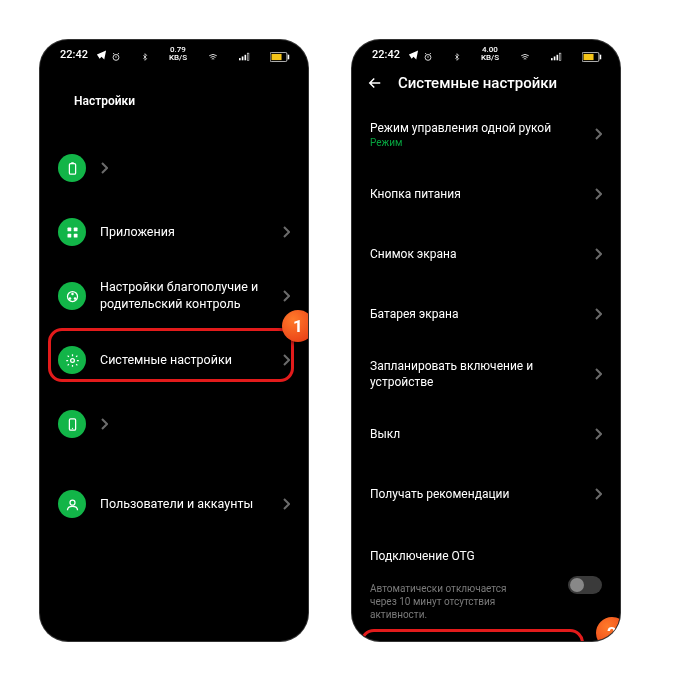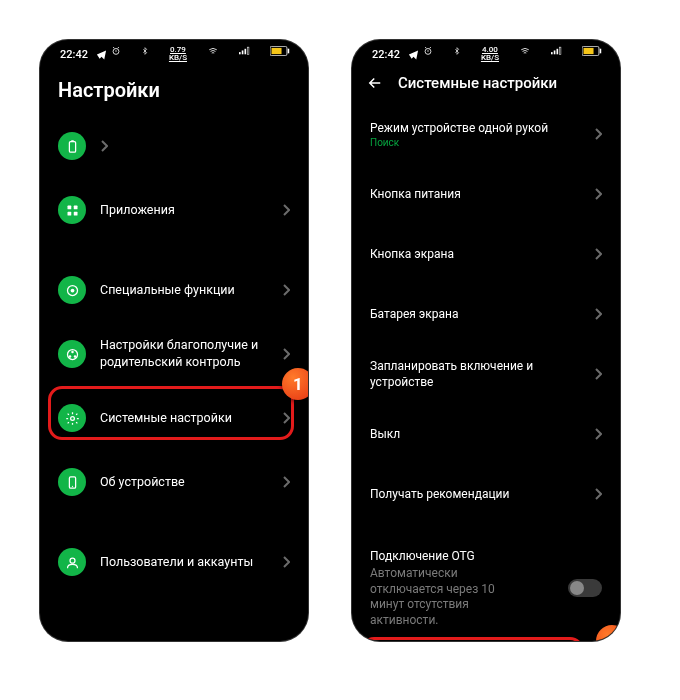--- a/index.html
+++ b/index.html
@@ -2,42 +2,42 @@
 <html><head>
 <meta charset="utf-8">
 <style>
   html,body{margin:0;padding:0;background:#fff;font-family:-apple-system,BlinkMacSystemFont,"Segoe UI",Roboto,sans-serif;}
   .canvas{width:680px;height:700px;position:relative;}
   .phone{position:absolute;width:268px;height:601px;border-radius:28px;background:#000;box-shadow:0 0 0 1px #333;overflow:hidden;}
   .phone.left{left:40px;top:40px;}
   .phone.right{left:352px;top:40px;}
   .statusbar{height:28px;display:flex;align-items:center;justify-content:space-between;padding:0 18px 0 20px;color:#fff;font-size:11px;font-weight:500;}
   .sb-left{display:flex;align-items:center;gap:8px;}
-  .sb-right{display:flex;align-items:flex-start;gap:20px;text-decoration:underline;}
+  .sb-right{display:flex;align-items:flex-end;gap:20px;}
   .sb-right svg,.sb-right span{vertical-align:middle;}
   .speed{font-size:8px;line-height:1;text-align:center;}
   .header{padding:10px 18px 12px;}
-  .header h1{margin:0;color:#fff;font-size:20px;font-weight:600;}
+  .header h1{margin:16px;color:#fff;font-size:12px;font-weight:600;}
   .header-sub{display:flex;align-items:center;gap:14px;padding:6px 14px 12px;}
   .header-sub h1{margin:0;color:#fff;font-size:15px;font-weight:500;}
   .back-arrow{color:#fff;}
   .list{padding:0 2px;}
   .row{display:flex;align-items:center;padding:9px 16px;min-height:46px;position:relative;}
   .row.gap-before{margin-top:16px;}
   .icon-badge{width:28px;height:28px;border-radius:50%;background:#12b548;display:flex;align-items:center;justify-content:center;flex-shrink:0;margin-right:14px;}
   .icon-badge svg{width:15px;height:15px;}
   .row-text{flex:1;min-width:0;}
   .row-label{color:#fff;font-size:12.5px;line-height:1.35;}
   .row-sub{color:#06a33f;font-size:10px;margin-top:1px;}
   .chev{color:#6b6b6b;flex-shrink:0;}
   .row2{display:flex;align-items:center;padding:10px 16px;min-height:40px;position:relative;}
   .row2 .row-text{flex:1;}
   .row2 .row-label{font-size:12px;}
   .row2.gap-before{margin-top:14px;gap:33px;}
-  .otg-sub{color:#7a7a7a;font-size:12px;line-height:1.3;margin-top:2px;max-width:160px;}
+  .otg-sub{color:#7a7a7a;font-size:10px;line-height:1.3;margin-top:18px;max-width:160px;}
   .toggle{width:34px;height:18px;border-radius:10px;background:#3a3a3a;position:relative;flex-shrink:0;}
   .toggle::after{content:"";position:absolute;width:14px;height:14px;border-radius:50%;background:#888;top:2px;left:2px;}
   .highlight{position:absolute;border:3px solid #e31b1b;border-radius:14px;pointer-events:none;}
   .hl1{left:6px;top:0;width:240px;height:48px;}
   .hl2{left:6px;top:-2px;width:218px;height:42px;}
   .marker{position:absolute;width:32px;height:32px;border-radius:50%;background:radial-gradient(circle at 35% 30%,#ff7a2a,#e53312);color:#fff;font-weight:700;font-size:17px;display:flex;align-items:center;justify-content:center;box-shadow:0 2px 4px rgba(0,0,0,.5);}
   .m1{right:-8px;top:-18px;}
   .m2{right:-10px;top:-14px;}
   .hl-wrap{position:relative;}
 </style>
@@ -111,36 +111,20 @@
             </div>
             <div class="row-text">
               <div class="row-label">Приложения</div>
             </div>
             <svg class="chev" width="8" height="12" viewBox="0 0 8 12" fill="none" stroke="currentColor" stroke-width="2">
               <path d="M2 1l5 5-5 5"></path>
             </svg>
           </div>
         </div>
         <div class="hl-wrap">
-          <div class="row gap-before">
-            <div class="icon-badge">
-              <svg viewBox="0 0 24 24">
-                <circle cx="12" cy="12" r="8" fill="none" stroke="#fff" stroke-width="2"></circle>
-                <circle cx="12" cy="12" r="3" fill="#fff"></circle>
-              </svg>
-            </div>
-            <div class="row-text">
-              <div class="row-label">Специальные функции</div>
-            </div>
-            <svg class="chev" width="8" height="12" viewBox="0 0 8 12" fill="none" stroke="currentColor" stroke-width="2">
-              <path d="M2 1l5 5-5 5"></path>
-            </svg>
-          </div>
-        </div>
-        <div class="hl-wrap">
           <div class="row">
             <div class="icon-badge">
               <svg viewBox="0 0 24 24">
                 <circle cx="12" cy="12" r="8" fill="none" stroke="#fff" stroke-width="2"></circle>
                 <circle cx="12" cy="8" r="2" fill="#fff"></circle>
                 <circle cx="8" cy="15" r="2" fill="#fff"></circle>
                 <circle cx="16" cy="15" r="2" fill="#fff"></circle>
               </svg>
             </div>
             <div class="row-text">
@@ -169,23 +153,20 @@
           <div class="highlight hl1"></div>
           <div class="marker m1">1</div>
         </div>
         <div class="hl-wrap">
           <div class="row">
             <div class="icon-badge">
               <svg viewBox="0 0 24 24">
                 <rect x="7" y="3" width="10" height="18" rx="2" fill="none" stroke="#fff" stroke-width="2"></rect>
                 <circle cx="12" cy="18" r="1" fill="#fff"></circle>
               </svg>
-            </div>
-            <div class="row-text">
-              <div class="row-label">Об устройстве</div>
             </div>
             <svg class="chev" width="8" height="12" viewBox="0 0 8 12" fill="none" stroke="currentColor" stroke-width="2">
               <path d="M2 1l5 5-5 5"></path>
             </svg>
           </div>
         </div>
         <div class="hl-wrap">
           <div class="row gap-before">
             <div class="icon-badge">
               <svg viewBox="0 0 24 24">
@@ -243,42 +224,42 @@
     <div class="header-sub">
       <svg class="back-arrow" width="18" height="18" viewBox="0 0 24 24" fill="none" stroke="currentColor" stroke-width="2">
           <path d="M19 12H5M11 6l-6 6 6 6"></path>
         </svg>
       <h1>Системные настройки</h1>
     </div>
     <div class="list" id="right-list">
         <div class="hl-wrap">
           <div class="row2">
             <div class="row-text">
-              <div class="row-label">Режим устройстве одной рукой</div>
-              <div class="row-sub">Поиск</div>
+              <div class="row-label">Режим управления одной рукой</div>
+              <div class="row-sub">Режим</div>
             </div>
             <svg class="chev" width="8" height="12" viewBox="0 0 8 12" fill="none" stroke="currentColor" stroke-width="2">
               <path d="M2 1l5 5-5 5"></path>
             </svg>
           </div>
         </div>
         <div class="hl-wrap">
           <div class="row2">
             <div class="row-text">
               <div class="row-label">Кнопка питания</div>
             </div>
             <svg class="chev" width="8" height="12" viewBox="0 0 8 12" fill="none" stroke="currentColor" stroke-width="2">
               <path d="M2 1l5 5-5 5"></path>
             </svg>
           </div>
         </div>
         <div class="hl-wrap">
           <div class="row2">
             <div class="row-text">
-              <div class="row-label">Кнопка экрана</div>
+              <div class="row-label">Снимок экрана</div>
             </div>
             <svg class="chev" width="8" height="12" viewBox="0 0 8 12" fill="none" stroke="currentColor" stroke-width="2">
               <path d="M2 1l5 5-5 5"></path>
             </svg>
           </div>
         </div>
         <div class="hl-wrap">
           <div class="row2">
             <div class="row-text">
               <div class="row-label">Батарея экрана</div>

